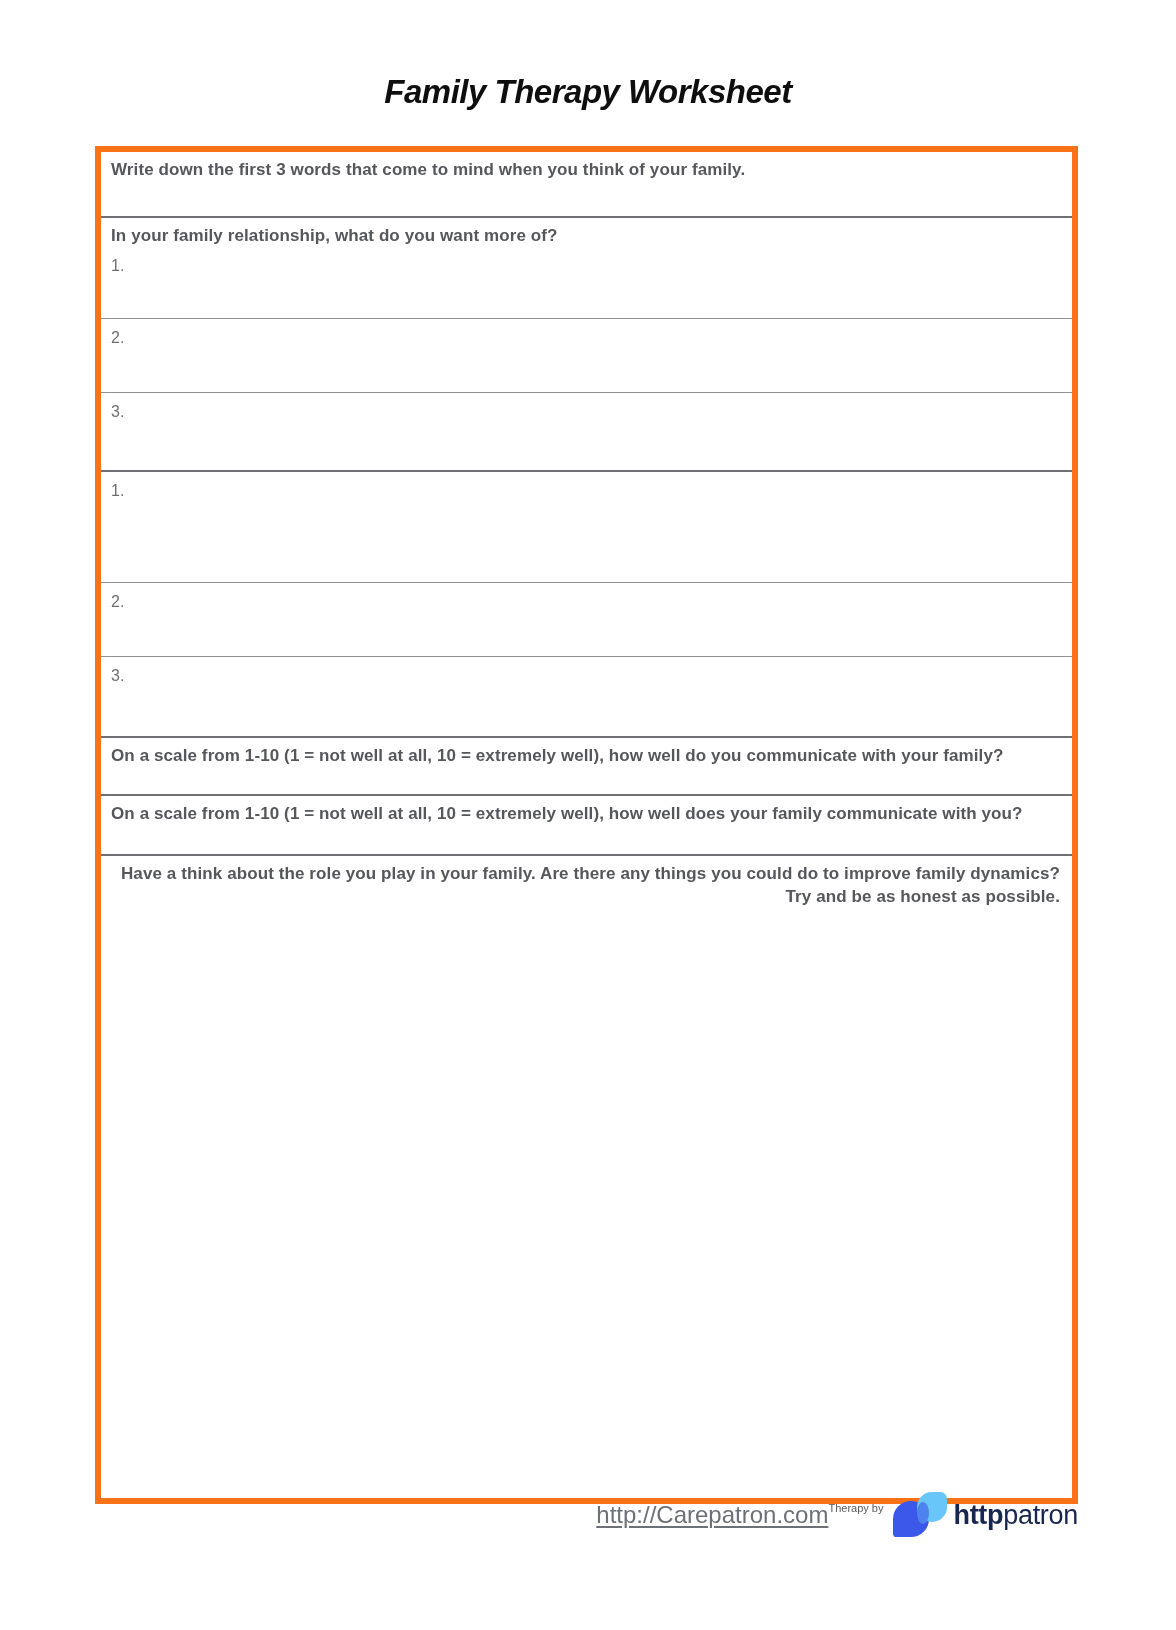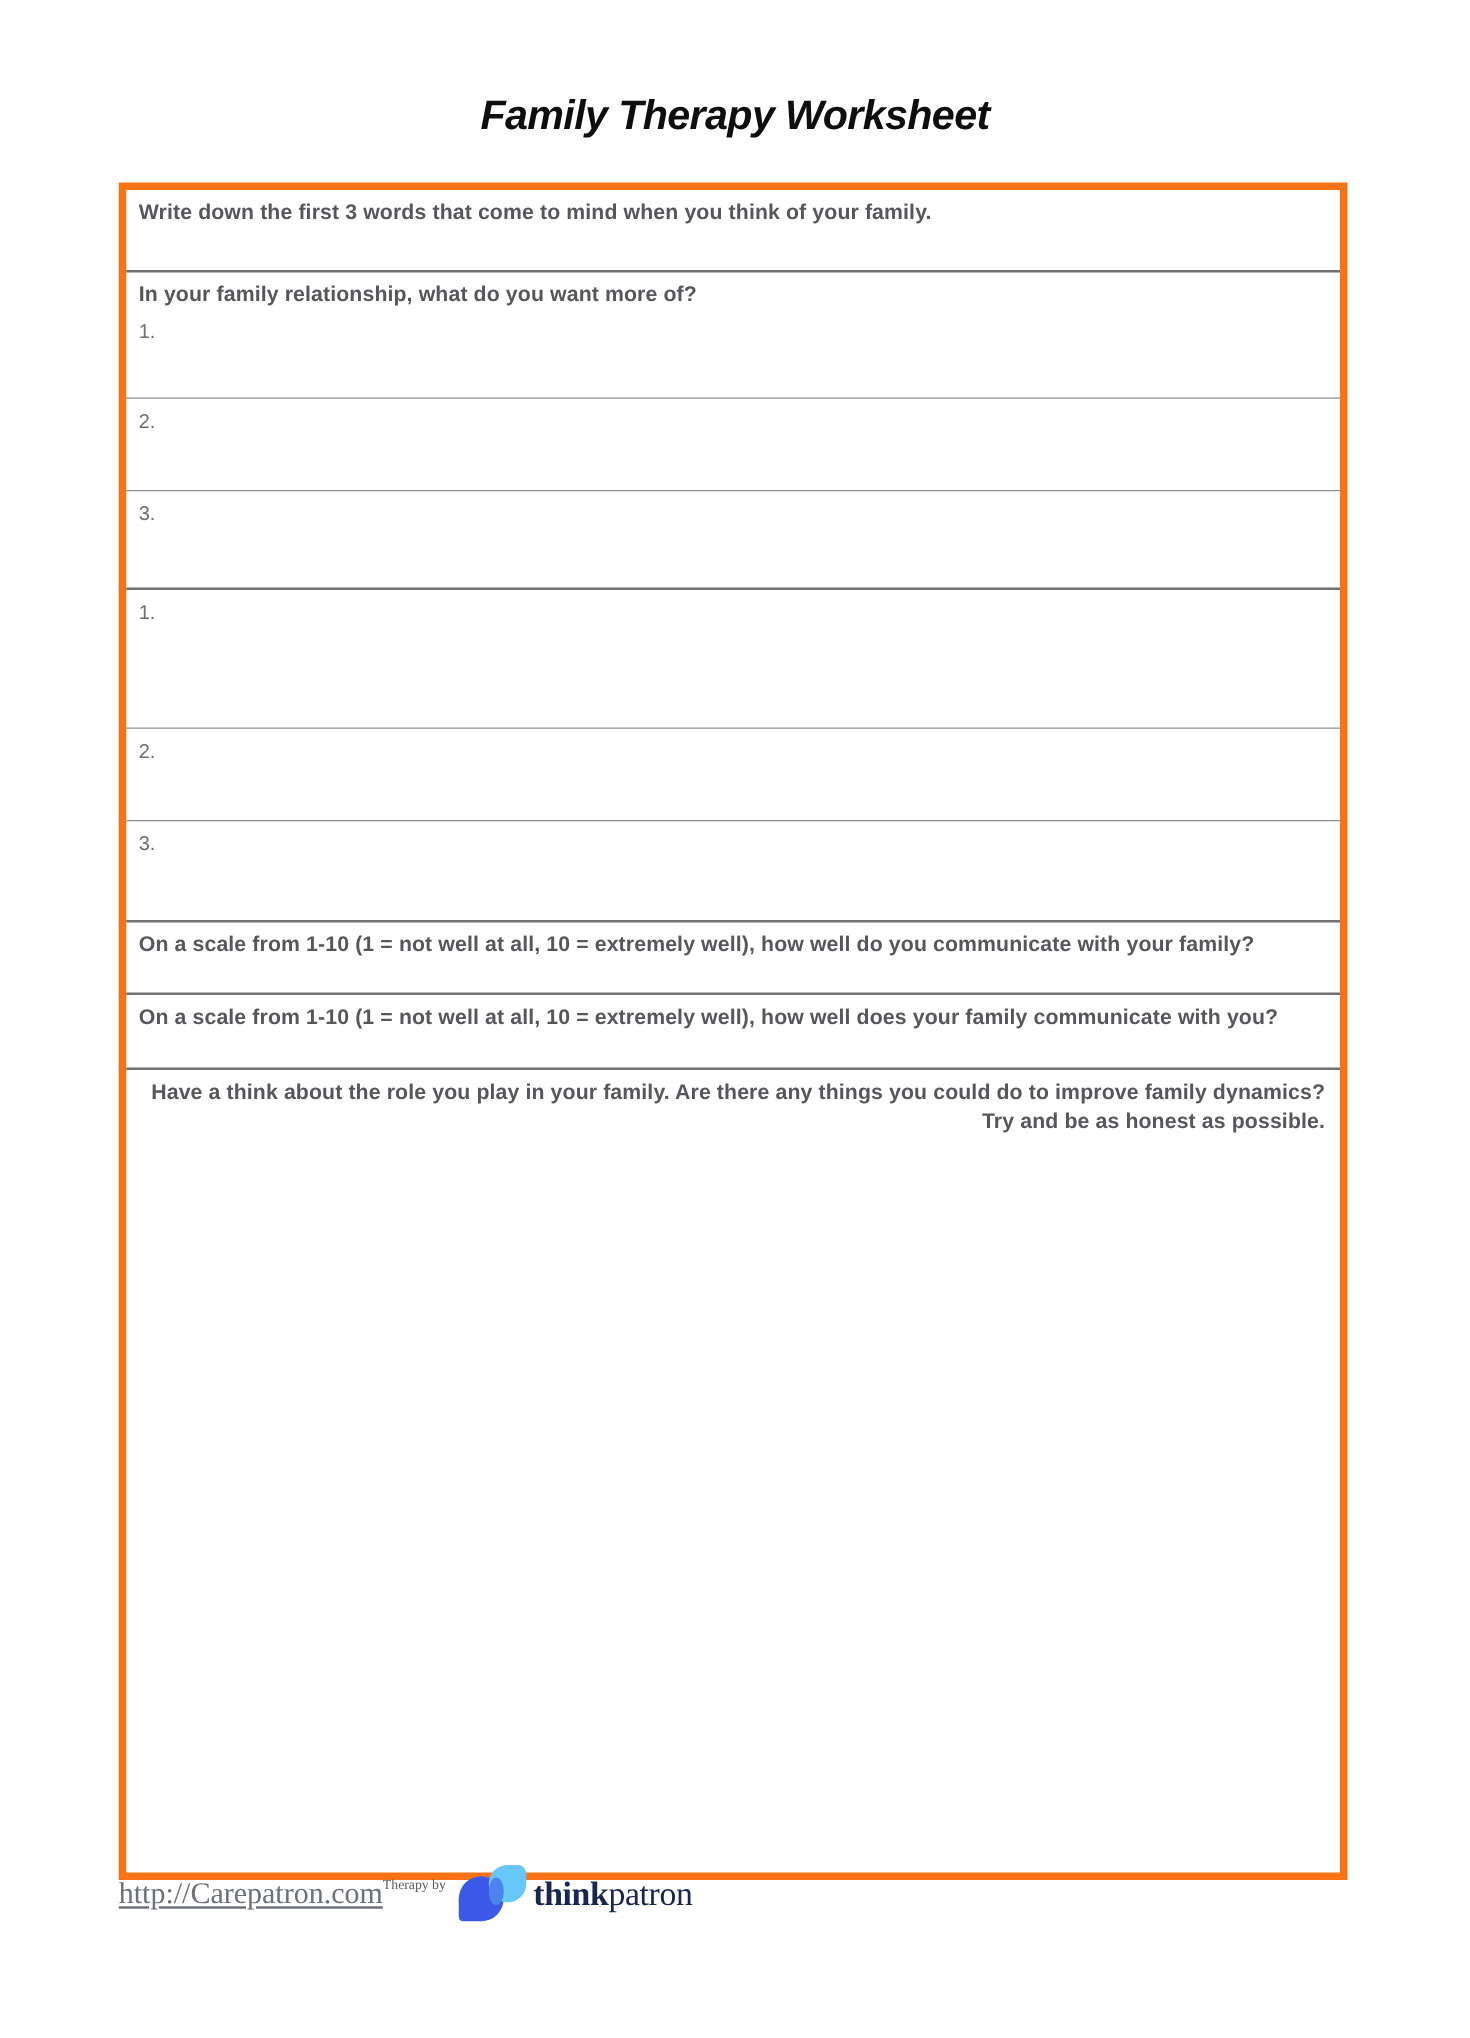--- a/index.html
+++ b/index.html
@@ -67,23 +67,22 @@
   .h-s2b { height: 74px;  }
   .h-s2c { height: 80px;  }
   .h-s3  { height: 56px;  }
   .h-s4  { height: 58px;  }
   .h-s5  { height: 642px; text-align: right; }
 
   .footer {
     position: absolute;
     left: 95px; right: 98px; top: 1492px;
     display: flex;
-    justify-content: flex-start;
+    justify-content: flex-end;
     align-items: center;
-    font-family: Liberation Serif, serif;
   }
   .site-link {
     font-size: 24px;
     color: #6C7177;
     text-decoration: underline;
     text-underline-offset: 3px;
     cursor: pointer;
   }
   .powered {
     display: flex;
@@ -200,17 +199,17 @@
 
   <div class="footer">
     <a class="site-link">http://Carepatron.com</a>
     <div class="powered">
       <span class="powered-label">Therapy by</span>
       <span class="logo-icon">
         <span class="bubble-dark"></span>
         <span class="bubble-light"></span>
         <span class="bubble-overlap"></span>
       </span>
-      <span class="brand"><span class="b">think</span><span>patron</span></span>
+      <span class="brand"><span class="b">http</span><span>patron</span></span>
     </div>
   </div>
 
 </div>
 
 </body></html>

